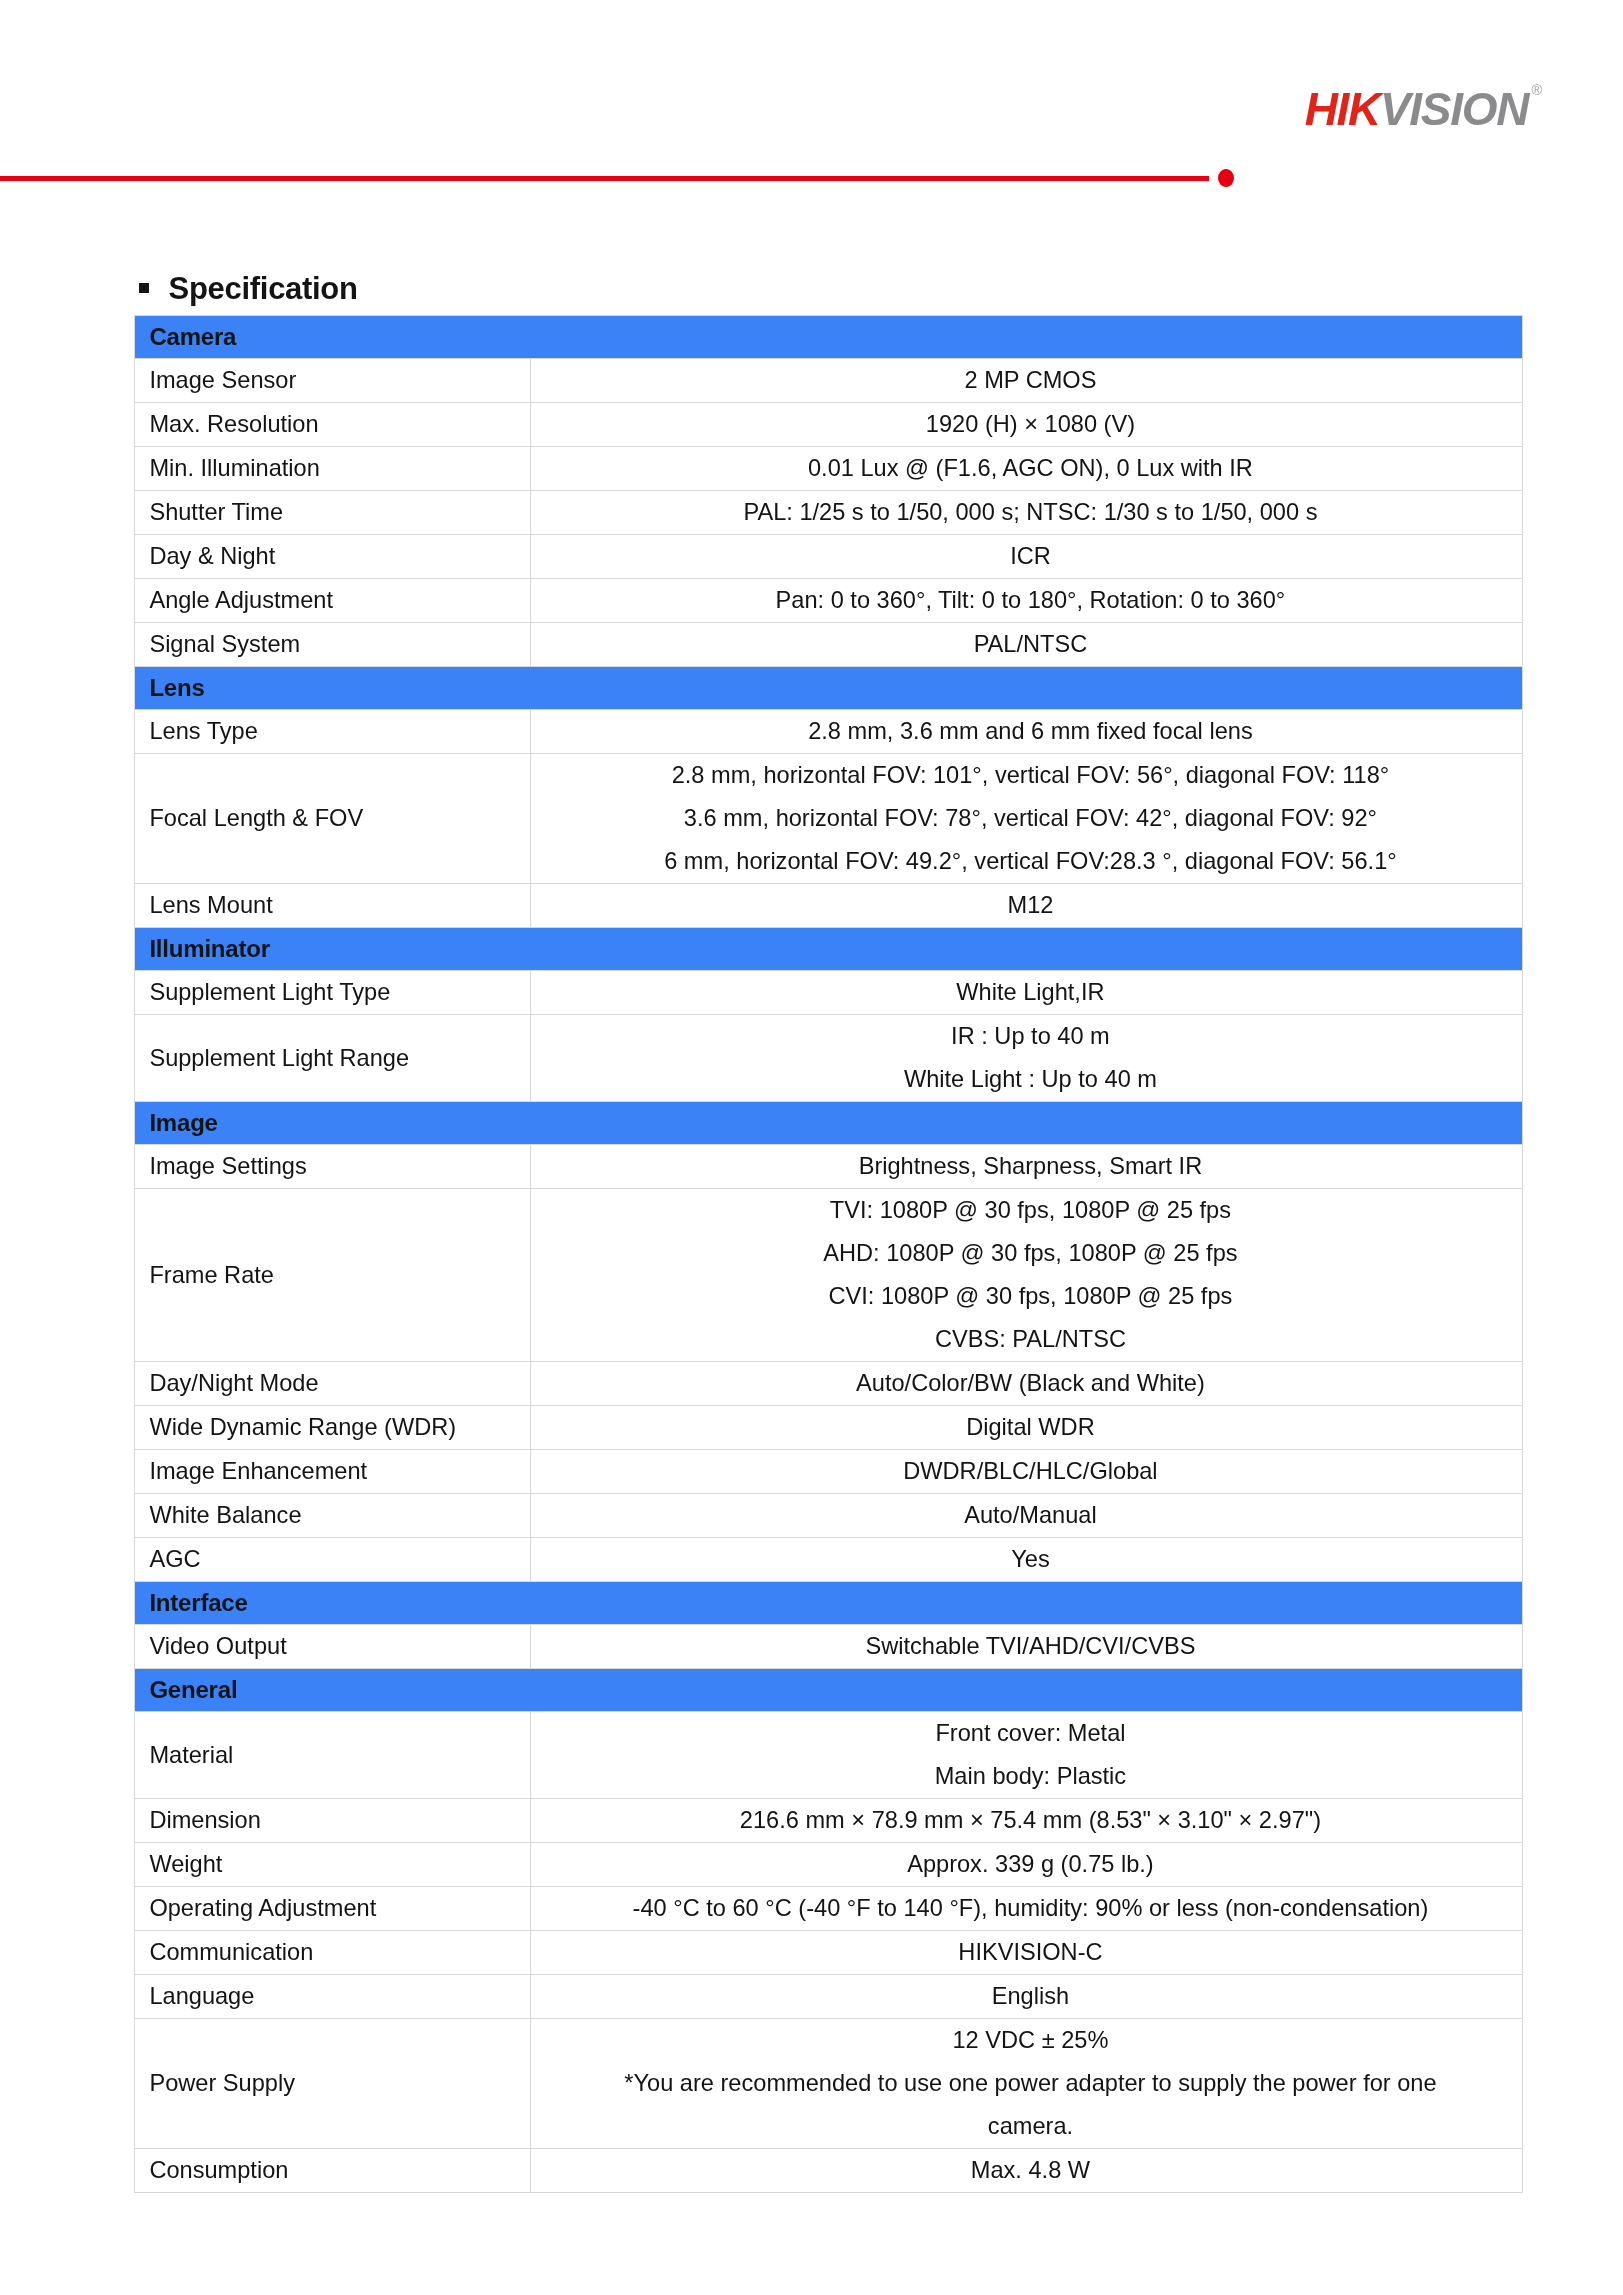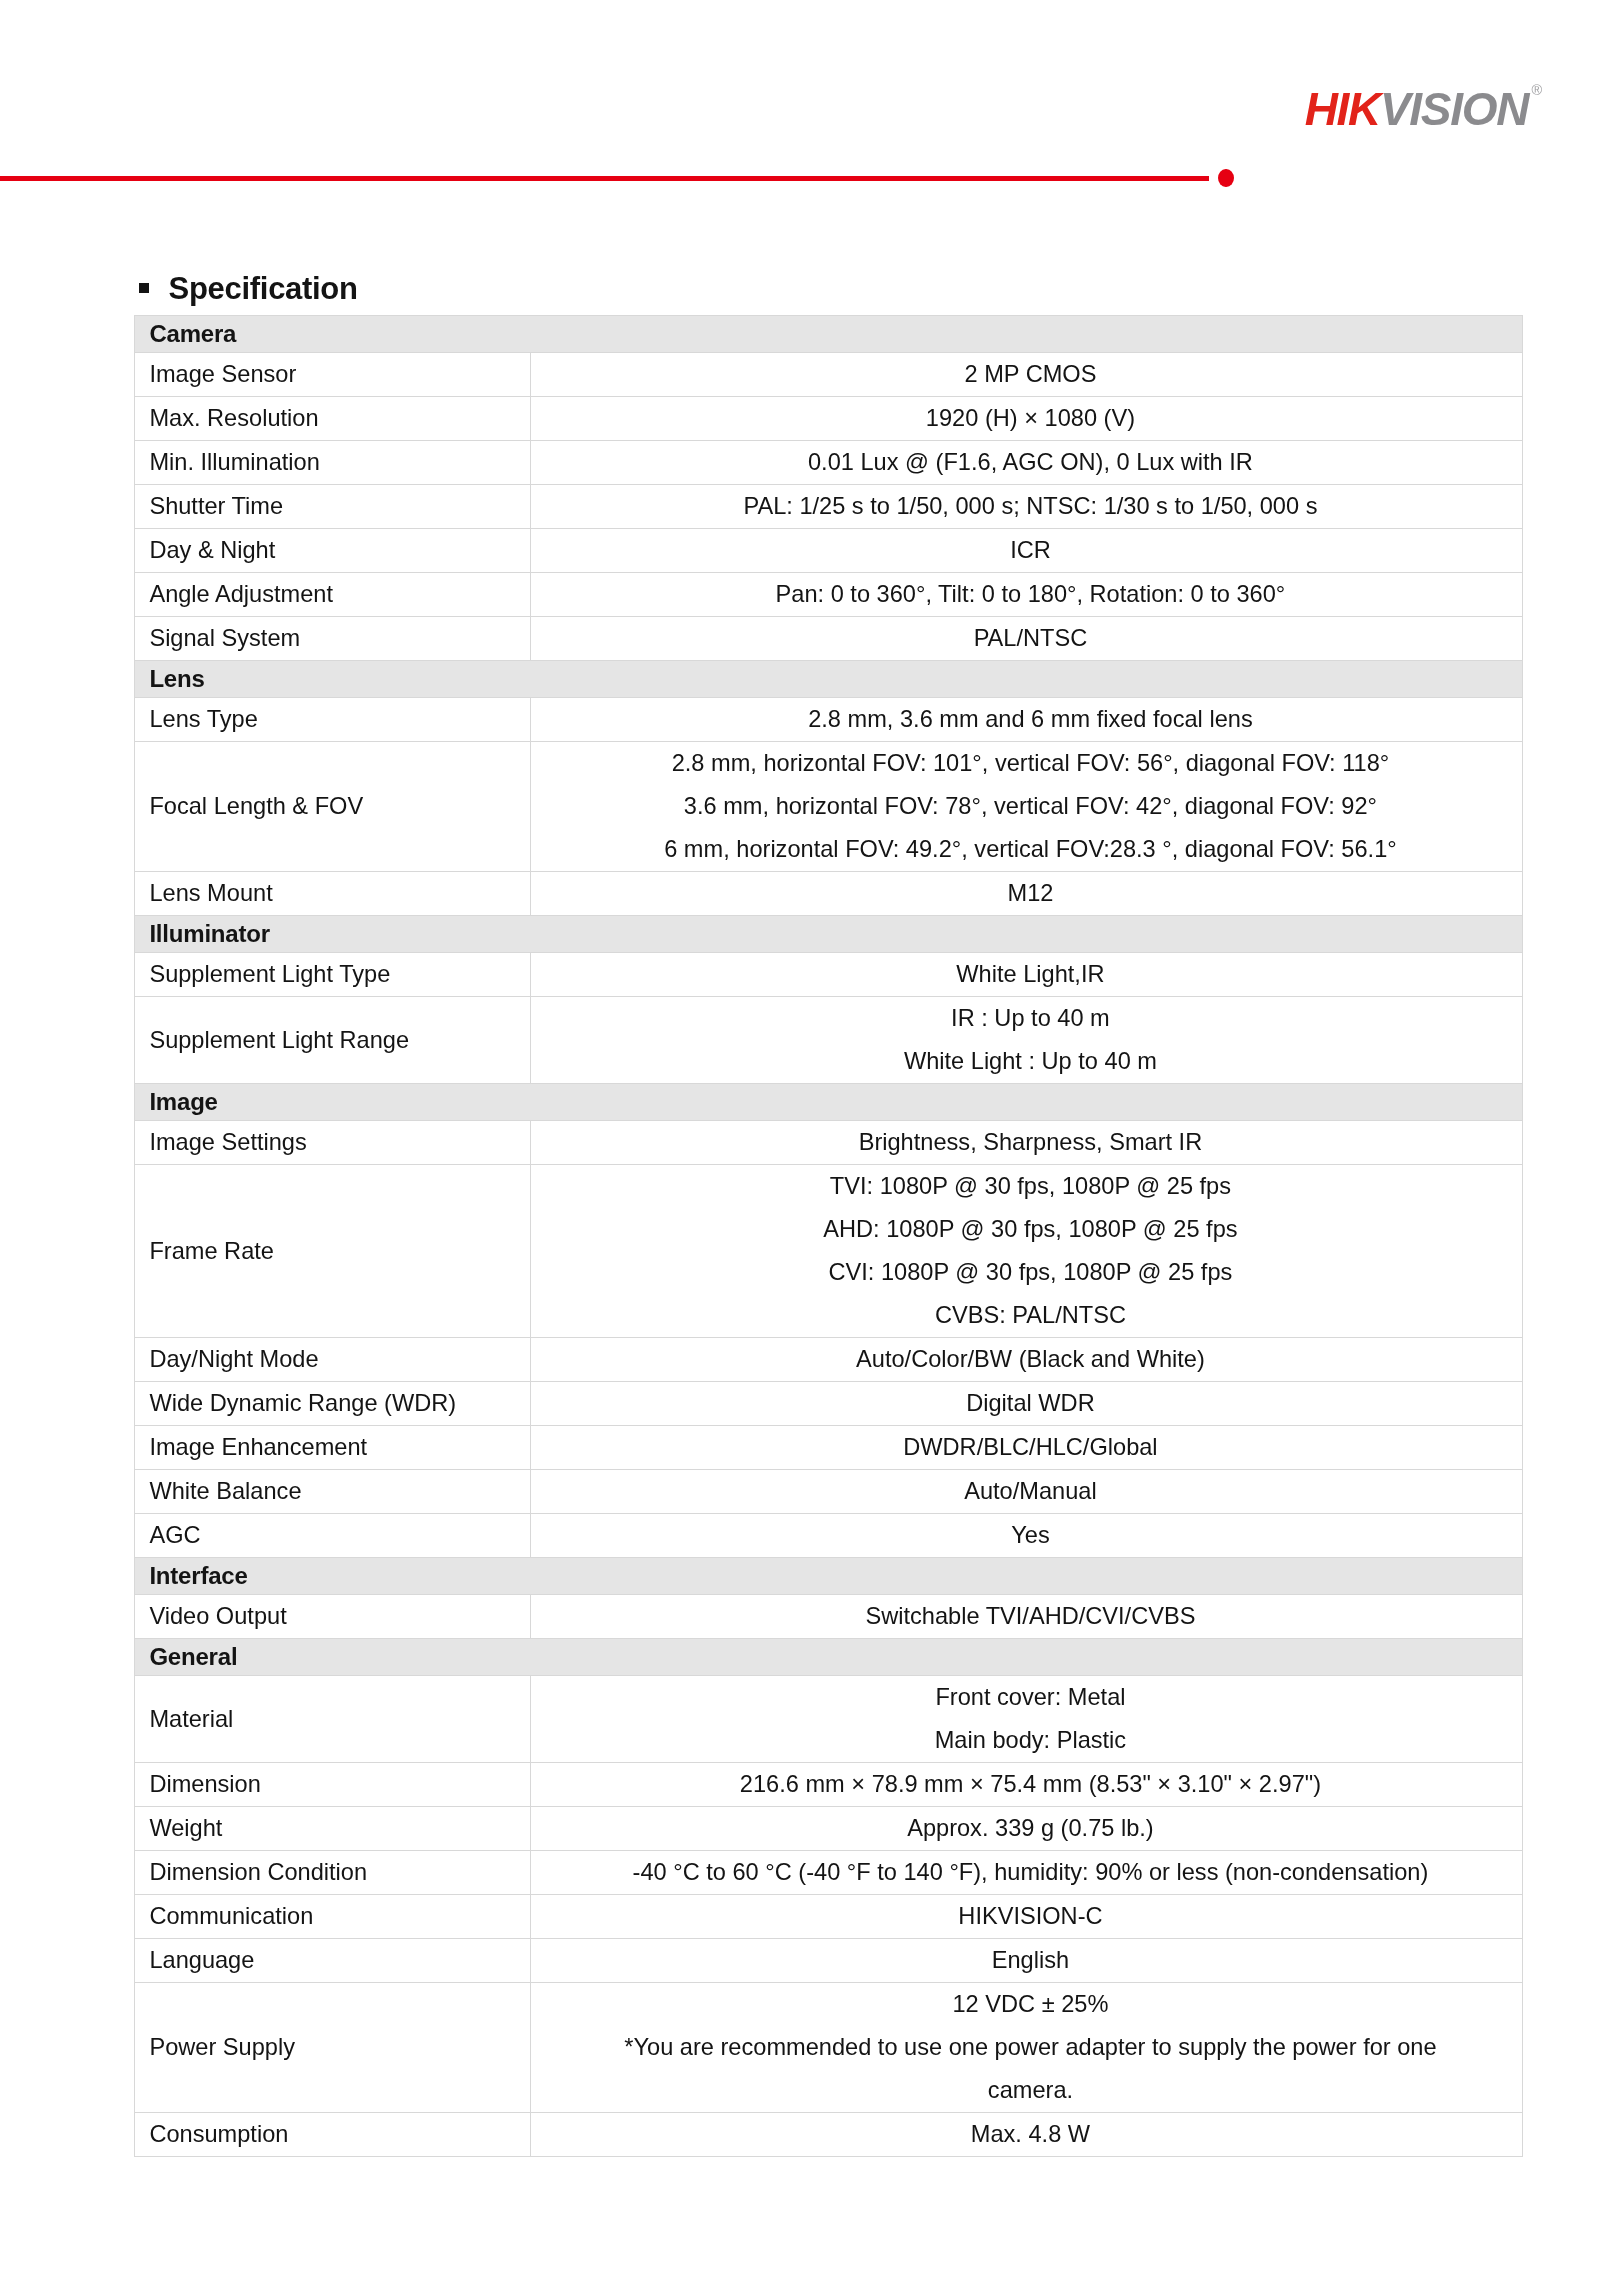--- a/index.html
+++ b/index.html
@@ -88,24 +88,24 @@
     border-collapse: collapse;
     table-layout: fixed;
     font-size: 23.6px;
   }
   table.spec td {
     border: 1.3px solid #d8d8d8;
     vertical-align: middle;
     padding: 0 6.5px 0 14.4px;
   }
   td.section {
-    background: #e5e5e5;
+    background: #3b82f6;
     font-weight: bold;
     font-size: 24px;
-    height: 37px;
+    height: 43px;
     letter-spacing: -0.2px;
   }
   td.label { height: 43px; }
   td.value { padding-top: 0; padding-bottom: 0; }
   .vline {
     height: 43px;
     line-height: 43px;
     white-space: nowrap;
     overflow: visible;
     text-align: center;
@@ -292,21 +292,21 @@
             <div class="vline">216.6 mm × 78.9 mm × 75.4 mm (8.53" × 3.10" × 2.97")</div>
           </td>
         </tr>
         <tr>
           <td class="label"><span class="lbl">Weight</span></td>
           <td class="value">
             <div class="vline">Approx. 339 g (0.75 lb.)</div>
           </td>
         </tr>
         <tr>
-          <td class="label"><span class="lbl">Dimension Condition</span></td>
+          <td class="label"><span class="lbl">Operating Adjustment</span></td>
           <td class="value">
             <div class="vline">-40 °C to 60 °C (-40 °F to 140 °F), humidity: 90% or less (non-condensation)</div>
           </td>
         </tr>
         <tr>
           <td class="label"><span class="lbl">Communication</span></td>
           <td class="value">
             <div class="vline">HIKVISION-C</div>
           </td>
         </tr>

